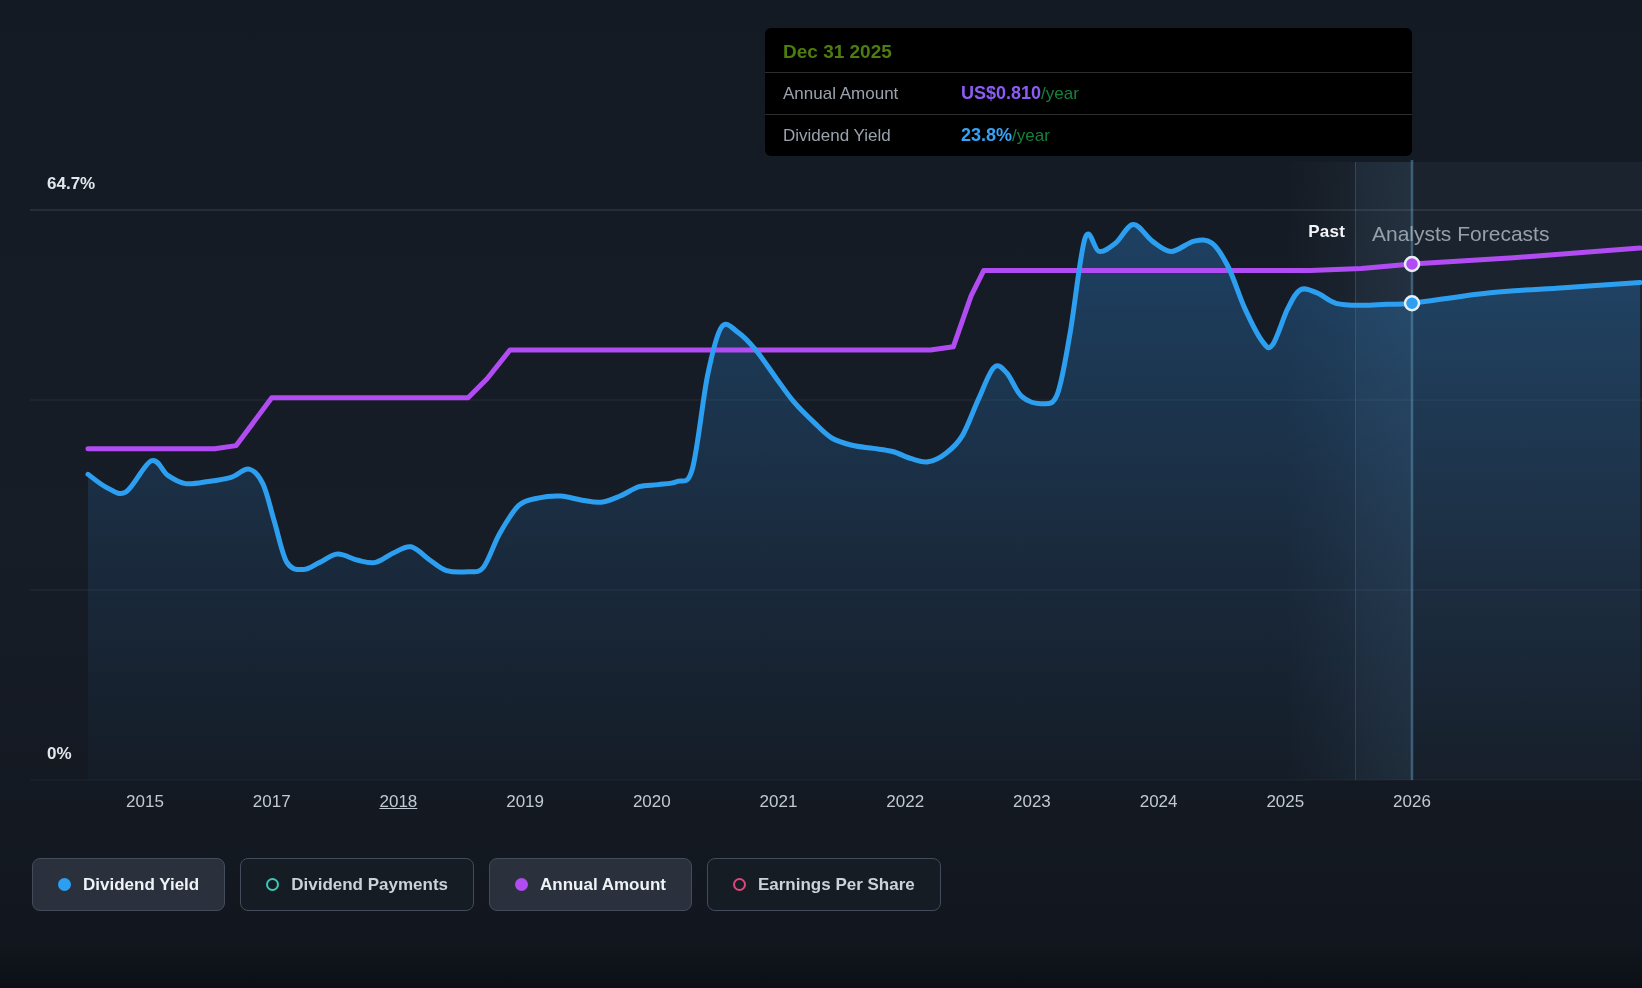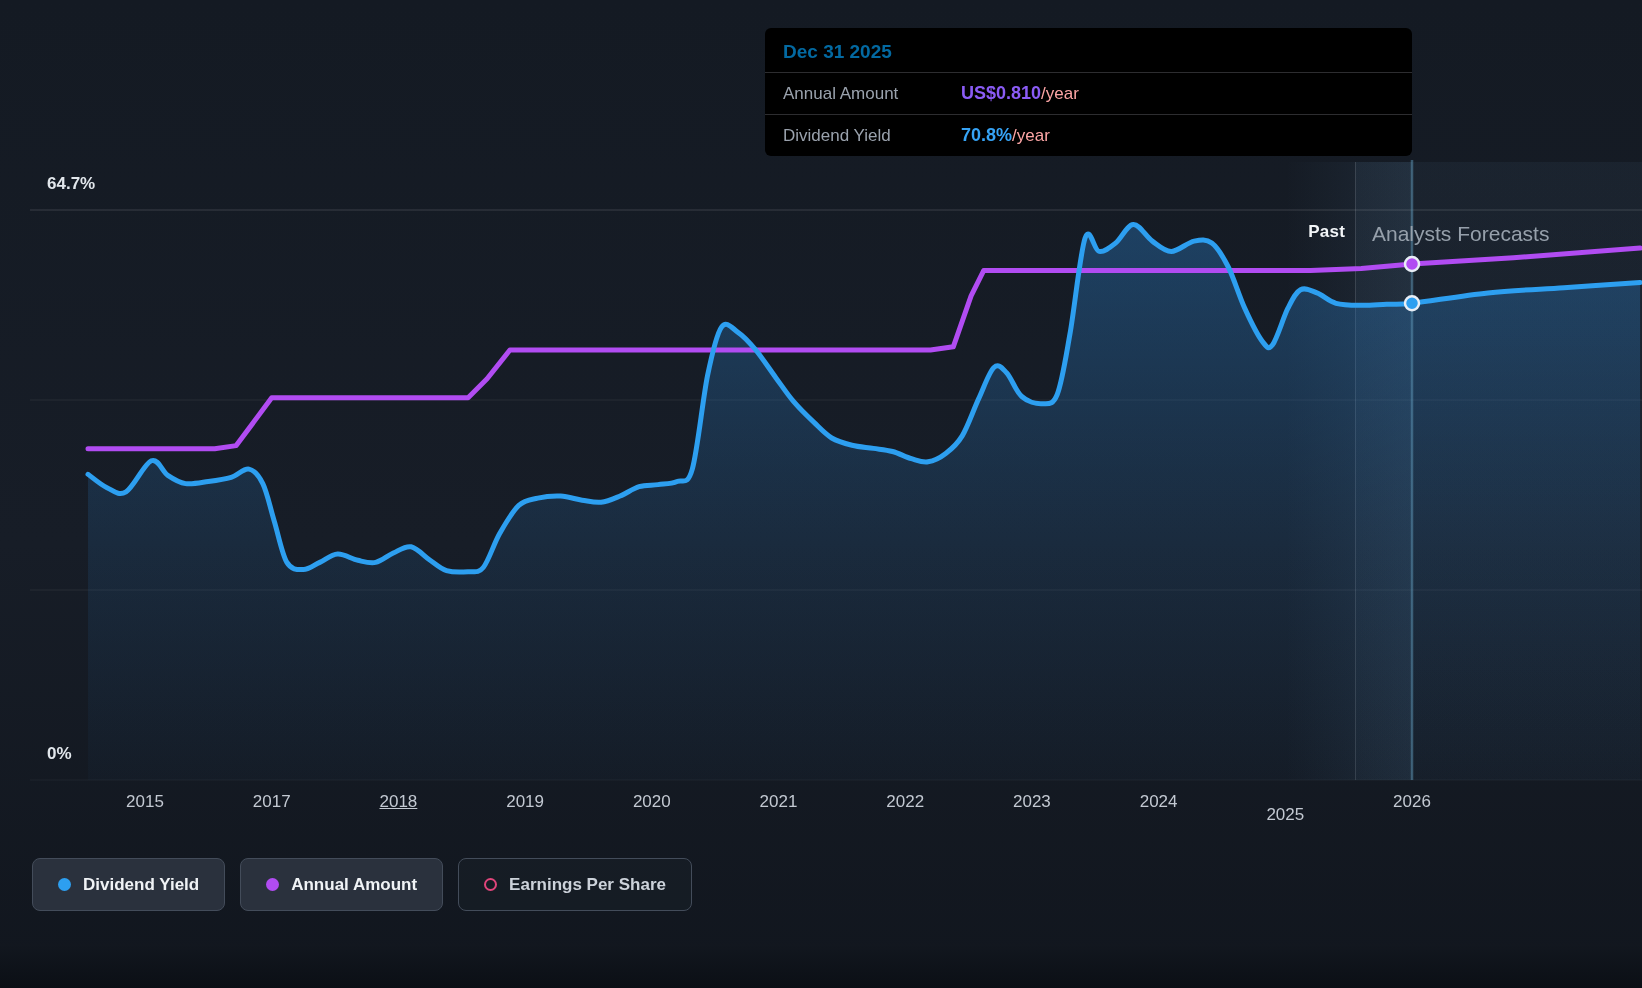--- a/index.html
+++ b/index.html
@@ -21,25 +21,25 @@
   .y-label{position:absolute; left:47px; font-size:17px; font-weight:600; color:#e2e7ec;}
   .y-label.top{top:174px;}
   .y-label.bottom{top:744px;}
   .x-axis{position:absolute; left:0; top:792px; width:100%; height:24px;}
   .x-label{position:absolute; transform:translateX(-50%); font-size:17px; color:#c3c9d2; font-weight:500; white-space:nowrap;}
   .past-label{position:absolute; left:1245px; width:100px; top:222px; text-align:right;
     font-size:17px; font-weight:700; color:#f2f5f8; letter-spacing:0.2px;}
   .forecast-label{position:absolute; left:1372px; top:222px; font-size:21px; color:#96a0ab; white-space:nowrap;}
   
   .tooltip{position:absolute; left:765px; top:28px; width:647px; background:#000; border-radius:6px; overflow:hidden;}
-  .tt-title{padding:13px 18px 9px 18px; font-size:19px; font-weight:700; color:#0369a1;}
+  .tt-title{padding:13px 18px 9px 18px; font-size:19px; font-weight:700; color:#4d7c0f;}
   .tt-row{display:flex; align-items:center; height:42px; padding:0 18px; border-top:1px solid #2d2d30;}
   .tt-label{width:178px; font-size:17px; color:#9aa2ad;}
   .tt-value{font-size:18px; font-weight:700;}
-  .tt-suffix{font-size:17px; font-weight:400; color:#fca5a5;}
+  .tt-suffix{font-size:17px; font-weight:400; color:#15803d;}
   
   .legend{position:absolute; left:32px; top:858px; display:flex; gap:15px;}
   .pill{display:inline-flex; align-items:center; gap:12px; height:53px; padding:0 25px;
     border-radius:8px; border:1px solid #434c5a; background:rgba(30,37,46,0.35);
     font-family:inherit; font-size:17px; font-weight:600; color:#ccd2da; cursor:pointer;}
   .pill.active{background:#2a313d; color:#f0f3f6;}
   .dot{width:13px; height:13px; border-radius:50%; flex:0 0 auto;}
   .bottom-fade{position:absolute; left:0; right:0; top:944px; height:44px;
     background:linear-gradient(180deg,#12171f,#0b0f15);}
 </style>
@@ -86,40 +86,44 @@
   <div class="x-axis">
     <span class="x-label" style="left: 145px;">2015</span>
     <span class="x-label" style="left: 271.7px;">2017</span>
     <span class="x-label" style="left: 398.4px; text-decoration: underline;">2018</span>
     <span class="x-label" style="left: 525.1px;">2019</span>
     <span class="x-label" style="left: 651.8px;">2020</span>
     <span class="x-label" style="left: 778.5px;">2021</span>
     <span class="x-label" style="left: 905.2px;">2022</span>
     <span class="x-label" style="left: 1031.9px;">2023</span>
     <span class="x-label" style="left: 1158.6px;">2024</span>
-    <span class="x-label" style="left: 1285.3px; margin-top: 13px;">2025</span>
+    <span class="x-label" style="left: 1285.3px;">2025</span>
     <span class="x-label" style="left: 1412px;">2026</span>
   </div>
 
   <div class="tooltip">
     <div class="tt-title">Dec 31 2025</div>
     <div class="tt-row">
       <span class="tt-label">Annual Amount</span>
       <span class="tt-value"><b id="tt-val-0" style="color: #8b5cf6;">US$0.810</b><span class="tt-suffix">/year</span></span>
     </div>
     <div class="tt-row">
       <span class="tt-label">Dividend Yield</span>
-      <span class="tt-value"><b id="tt-val-1" style="color: rgb(54, 163, 245);">70.8%</b><span class="tt-suffix">/year</span></span>
+      <span class="tt-value"><b id="tt-val-1" style="color: rgb(54, 163, 245);">23.8%</b><span class="tt-suffix">/year</span></span>
     </div>
   </div>
 
   <div class="legend">
     <button class="pill active">
       <span class="dot" style="background: rgb(45, 159, 240);"></span>
       <span>Dividend Yield</span>
+    </button>
+    <button class="pill">
+      <span class="dot" style="border: 2.5px solid rgb(62, 198, 184);"></span>
+      <span>Dividend Payments</span>
     </button>
     <button class="pill active">
       <span class="dot" style="background: rgb(177, 76, 242);"></span>
       <span>Annual Amount</span>
     </button>
     <button class="pill">
       <span class="dot" style="border: 2.5px solid rgb(224, 69, 123);"></span>
       <span>Earnings Per Share</span>
     </button>
   </div>

